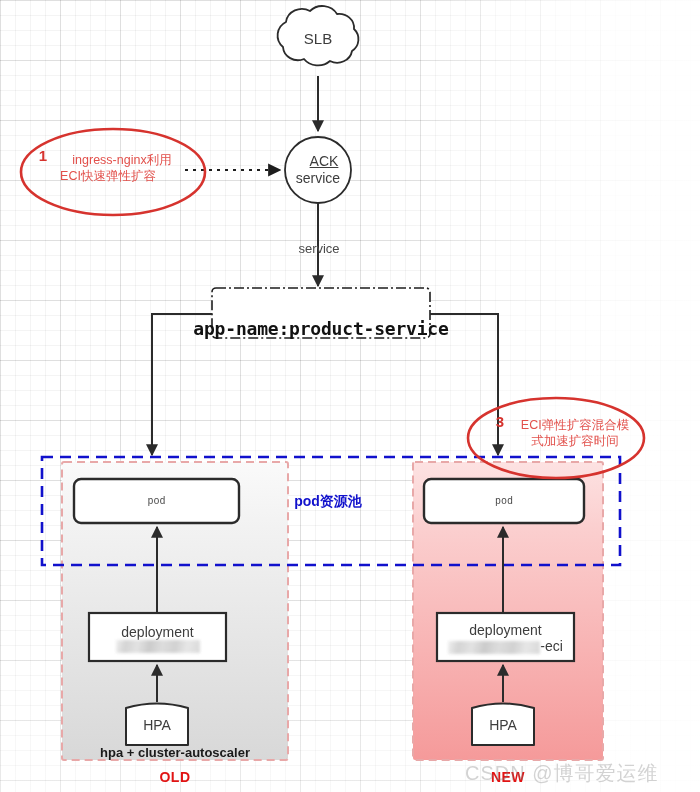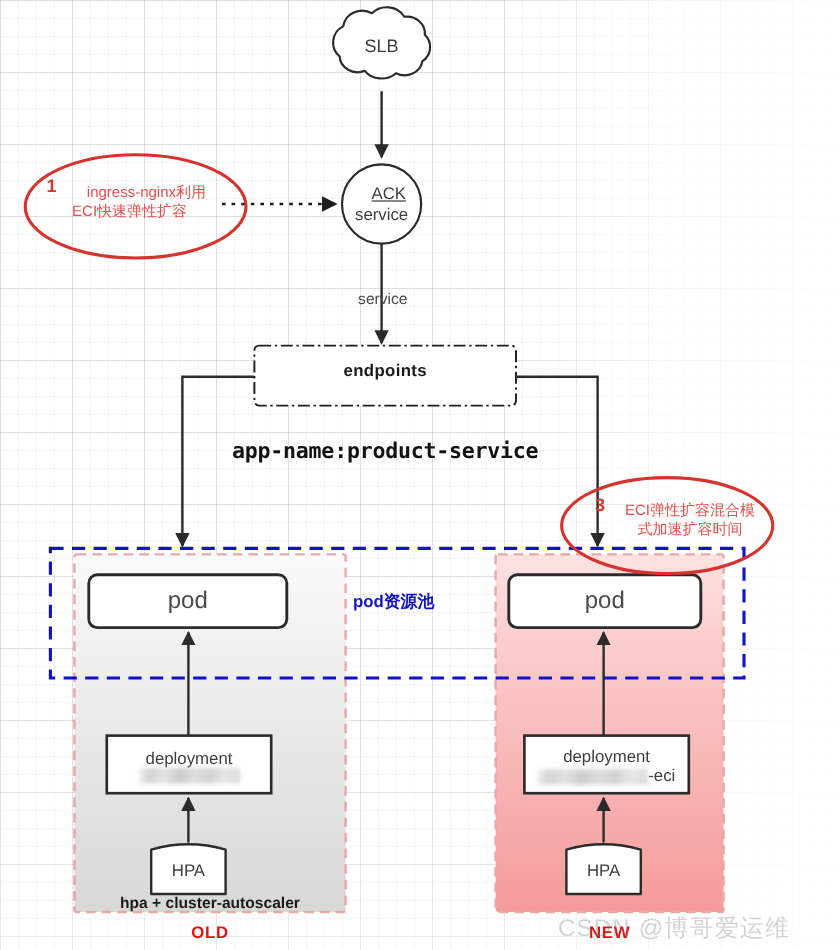--- a/index.html
+++ b/index.html
@@ -53,21 +53,21 @@
   
   .t-slb      { font-size: 15px; color: #3d3d3d; }
   .t-ack      { font-size: 14px; line-height: 17px; color: #3d3d3d; }
   .t-service  { font-size: 13px; color: #4a4a4a; text-align: center; }
   .t-endpoints-title { font-size: 14px; font-weight: bold; color: #1a1a1a; letter-spacing: .3px;}
   .t-endpoints-name  {
       font-family: "DejaVu Sans Mono", "Liberation Mono", monospace;
       font-size: 18px; font-weight: bold; color: #121212; letter-spacing: -0.2px;
       white-space: nowrap;
   }
-  .t-pod      { font-size: 20px; color: #4a4a4a; }
+  .t-pod      { font-size: 10px; color: #4a4a4a; font-family: Liberation Mono, monospace; }
   .t-pool     { font-size: 14px; font-weight: bold; color: #1111cc; white-space: nowrap;}
   .t-deploy   { font-size: 14px; color: #3d3d3d; }
   .t-hpa      { font-size: 14px; color: #3d3d3d; }
   .t-footnote { font-size: 13px; font-weight: bold; color: #1a1a1a; white-space: nowrap;}
   .t-oldnew   { font-size: 14px; font-weight: bold; color: #e11414; letter-spacing: .5px;}
   .t-callout-num { font-size: 15px; font-weight: bold; color: #d6332e; }
   .t-callout-txt { font-size: 12.5px; line-height: 16px; color: #e2504b; text-align: center; white-space: nowrap;}
   .blur-name {
       display: inline-block;
       height: 13px;
@@ -174,22 +174,21 @@
     <ellipse cx="556" cy="438" rx="88" ry="40" fill="none" stroke="#d6332e" stroke-width="2.6"></ellipse>
   </svg>
 
   <div class="node-label t-slb" style="left:286px; top:25px; width:64px; height:26px;">SLB</div>
 
   <div class="node-label t-ack" style="left:286px; top:152px; width:76px; height:18px;text-decoration:underline;">ACK</div>
   <div class="node-label t-ack" style="left:286px; top:169px; width:64px; height:18px;">service</div>
 
   <div class="node-label t-service" style="left:288px; top:240px; width:62px; height:16px;">service</div>
 
-  <div class="node-label t-endpoints-title" style="left:212px; top:299px; width:218px; height:18px;">endpoints</div>
-  <div class="node-label t-endpoints-name" style="left:190px; top:316px; width:262px; height:24px;margin-top:48px;">app-name:product-service</div>
+  <div class="node-label t-endpoints-name" style="left:190px; top:316px; width:262px; height:24px;">app-name:product-service</div>
 
   <div class="node-label t-pod" style="left:74px; top:490px; width:165px; height:22px;">pod</div>
   <div class="node-label t-pod" style="left:424px; top:490px; width:160px; height:22px;">pod</div>
 
   <div class="node-label t-pool" style="left:258px; top:492px; width:140px; height:20px;">pod资源池</div>
 
   <div class="node-label" style="left:89px; top:618px; width:137px; height:40px;">
     <span class="t-deploy">deployment</span>
     <span class="blur-name"></span>
   </div>

